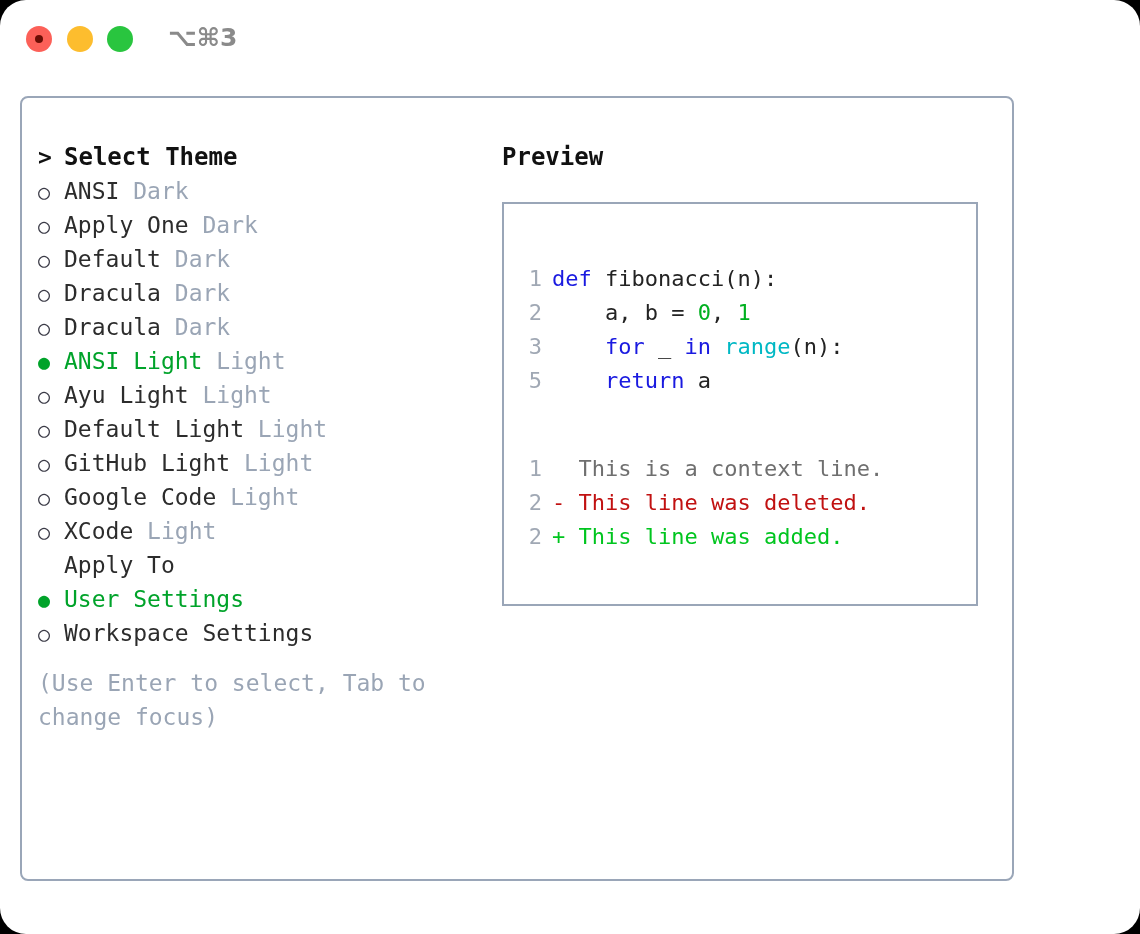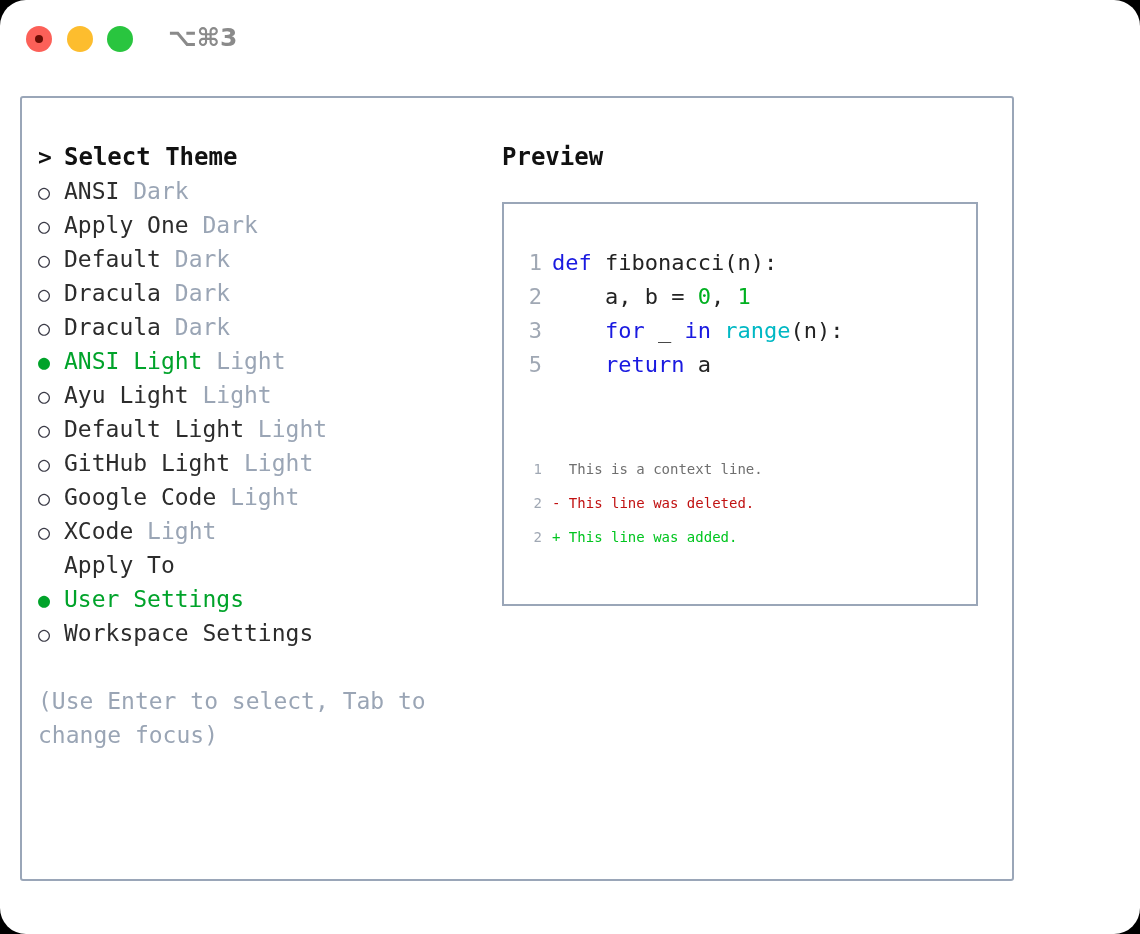--- a/index.html
+++ b/index.html
@@ -61,21 +61,21 @@
   }
 
   
   #window {
     position: absolute;
     left: 20px;
     top: 96px;
     width: 994px;
     height: 785px;
     border: 2px solid #9aa6b8;
-    border-radius: 3px;
+    border-radius: 8px;
     box-sizing: border-box;
     background: #ffffff;
   }
 
   
   #left-col {
     position: absolute;
     left: 16px;
     top: 42px;
     width: 460px;
@@ -108,21 +108,21 @@
   .section-label {
     height: 34px;
     line-height: 34px;
     font-size: 23px;
     color: #2c2c2c;
     padding-left: 26px;
   }
   #apply-block { }
 
   #hint {
-    margin-top: 34px;
+    margin-top: 16px;
     font-size: 23px;
     line-height: 34px;
     color: #9aa5b5;
     width: 400px;
   }
 
   
   #right-col {
     position: absolute;
     left: 480px;
@@ -140,21 +140,21 @@
     width: 476px;
     height: 404px;
     border: 2px solid #9aa6b8;
     box-sizing: border-box;
     background: #ffffff;
     position: relative;
   }
   #code-area {
     position: absolute;
     left: 12px;
-    top: 42px;
+    top: 58px;
     right: 8px;
   }
   .cline {
     height: 34px;
     line-height: 34px;
     font-size: 22px;
     white-space: pre;
   }
   .ln {
     display: inline-block;
@@ -170,21 +170,21 @@
 
   #diff-area {
     position: absolute;
     left: 12px;
     top: 248px;
     right: 8px;
   }
   .dline {
     height: 34px;
     line-height: 34px;
-    font-size: 14px;
+    font-size: 22px;
     white-space: pre;
   }
   .d-ctx { color: #6f6f6f; }
   .d-del { color: #c11111; }
   .d-add { color: #00c51f; }
 </style>
 </head>
 <body>
 
 <div id="canvas">

